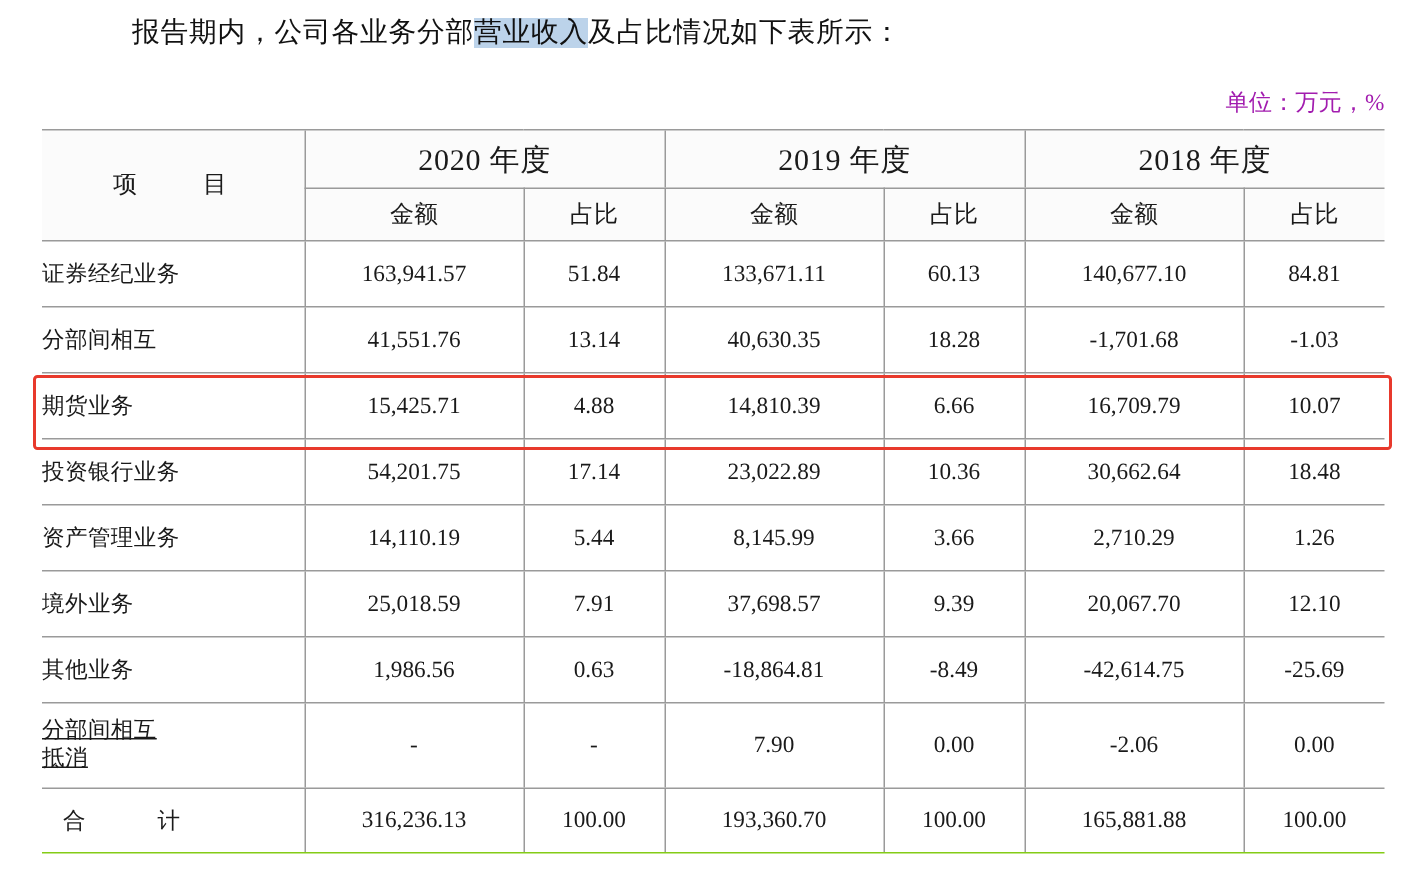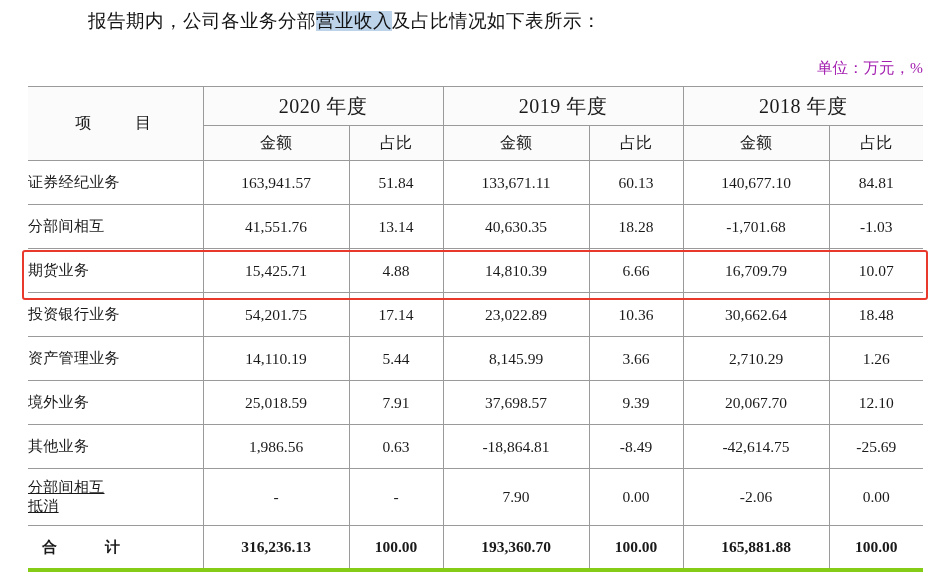--- a/index.html
+++ b/index.html
@@ -94,23 +94,23 @@
     font-size: 15px;
     letter-spacing: 0.3px;
   }
   td.num {
     text-align: center;
     padding-right: 12px;
     font-size: 15.5px;
     font-variant-numeric: tabular-nums;
   }
   tr.total td {
-    font-weight: bold;
+    font-weight: normal;
     border-top: 1.5px solid #3a3a3a;
-    border-bottom: 4px solid #84cc16;
+    border-bottom: 1px solid #84cc16;
     height: 42px;
   }
   tr.total td.item {
     text-align: left;
     padding-left: 14px;
     letter-spacing: 6px;
   }
   td.twoline {
     line-height: 1.25;
     padding-top: 2px;

